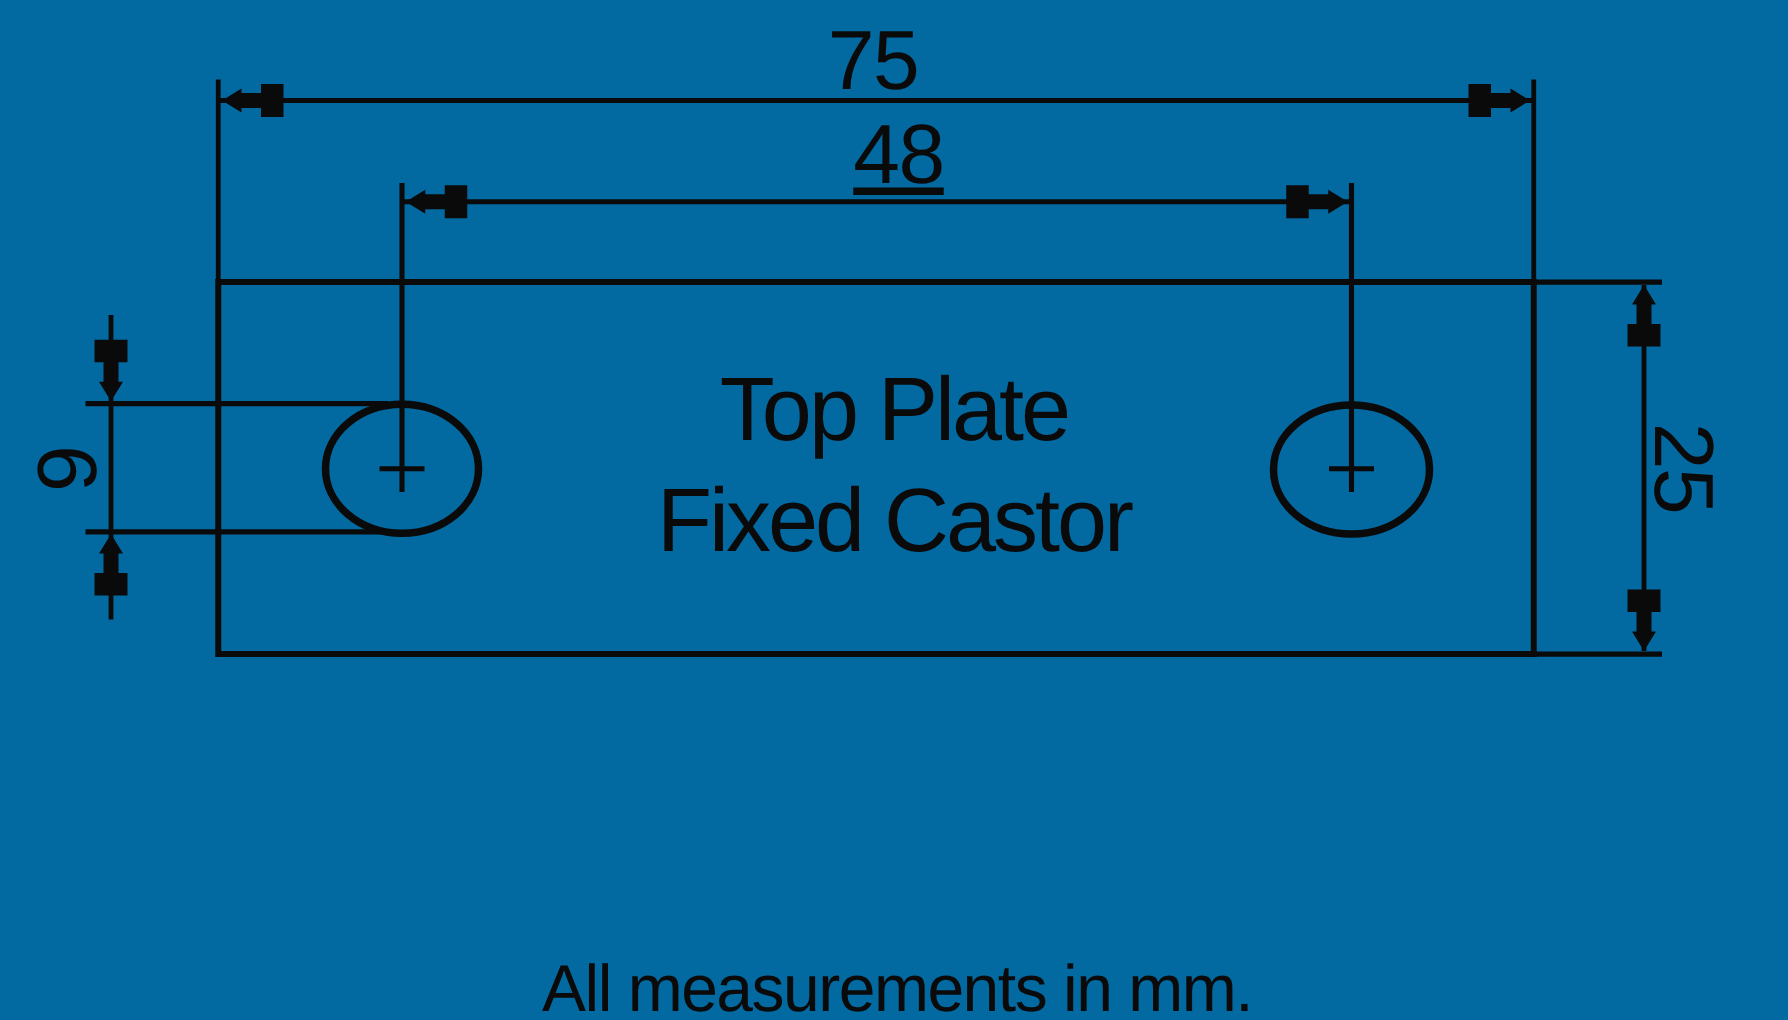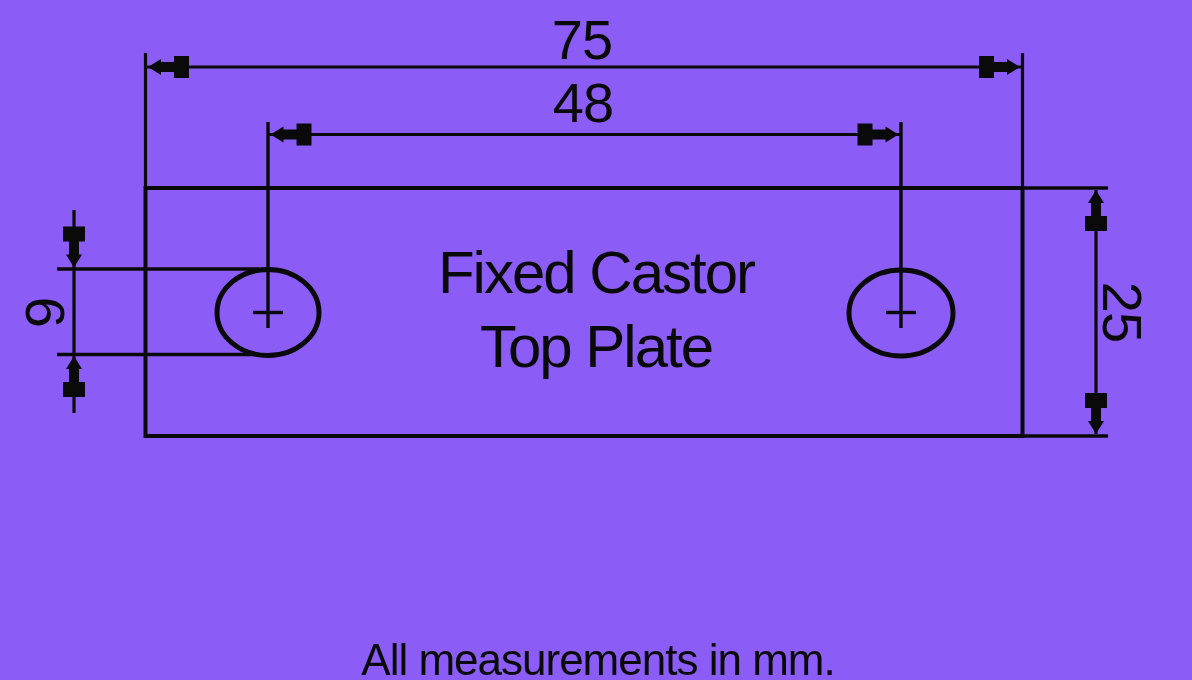--- a/index.html
+++ b/index.html
@@ -4,21 +4,21 @@
 <style>
   html, body {
     margin: 0;
     padding: 0;
     background: #ffffff;
   }
   .stage {
     position: relative;
     width: 1192px;
     height: 680px;
-    background: #8b5cf6;
+    background: #0369a1;
     overflow: hidden;
     font-family: "Liberation Sans", "DejaVu Sans", sans-serif;
     color: #0a0a0a;
   }
   .stage svg {
     position: absolute;
     left: 0;
     top: 0;
   }
   .lbl {
@@ -101,26 +101,26 @@
       <use href="#ah" transform="translate(898.5,134.5)"></use>
       <use href="#ah" transform="translate(74,267.5) rotate(90)"></use>
       <use href="#ah" transform="translate(74,356) rotate(-90)"></use>
       <use href="#ah" transform="translate(1096,190) rotate(-90)"></use>
       <use href="#ah" transform="translate(1096,434) rotate(90)"></use>
     </g>
   </svg>
 
   <div class="lbl dim-num" style="left:517px; top:12px; width:130px;">75</div>
 
-  <div class="lbl dim-num" style="left:518px; top:75px; width:130px;">48</div>
+  <div class="lbl dim-num" style="left:534px; top:75px; width:130px;text-decoration:underline;">48</div>
 
   <div class="lbl dim-num-vert rot-ccw" style="left:5px; top:285px; width:80px;">9</div>
 
   <div class="lbl dim-num-vert rot-cw" style="left:1077px; top:284px; width:90px;">25</div>
 
   <div class="lbl plate-label" style="left:346px; top:236px; width:500px;">
+    <div>Top Plate</div>
     <div>Fixed Castor</div>
-    <div>Top Plate</div>
   </div>
 
   <div class="lbl footer-note" style="left:298px; top:604px; width:600px;">All measurements in mm.</div>
 
 </div>
 
 </body></html>

